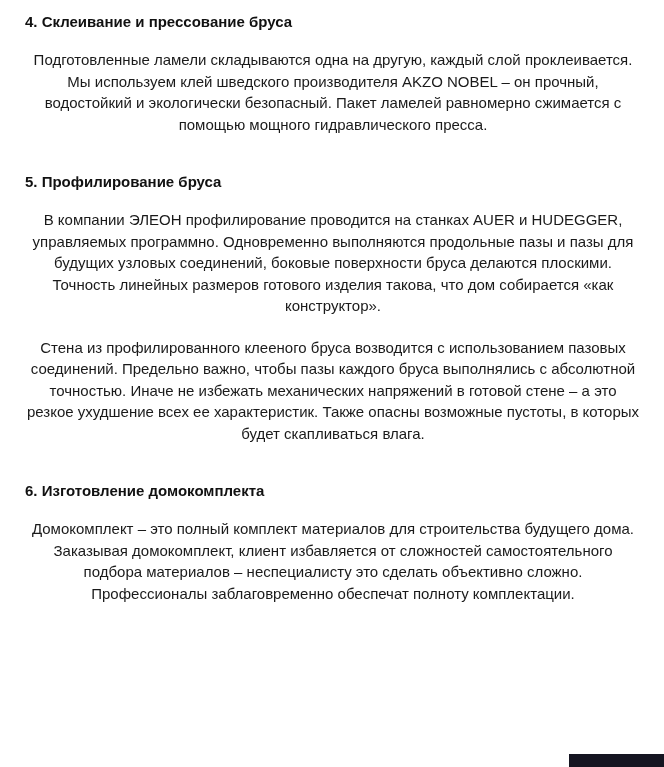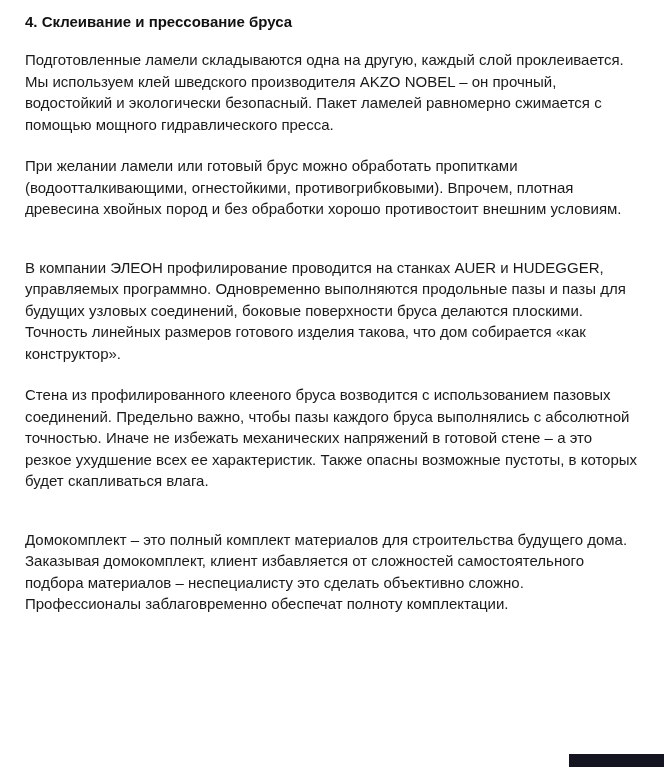--- a/index.html
+++ b/index.html
@@ -22,47 +22,48 @@
     font-size: 15px;
     font-weight: bold;
     margin: 0 0 17px 0;
     line-height: 20px;
     color: #111111;
   }
   .para {
     font-size: 15px;
     line-height: 21.5px;
     margin: 0 0 20px 0;
-    text-align: left;
+    text-align: center;
   }
   .corner-widget {
     position: absolute;
     right: 0;
     bottom: 0;
     width: 95px;
     height: 13px;
     background: #151521;
   }
 </style>
 </head>
 <body>
 
 <main class="page">
 
   <section class="doc-section">
     <h2 class="heading">4. Склеивание и прессование бруса</h2>
     <p class="para">Подготовленные ламели складываются одна на другую, каждый слой проклеивается. Мы используем клей шведского производителя AKZO NOBEL – он прочный, водостойкий и экологически безопасный. Пакет ламелей равномерно сжимается с помощью мощного гидравлического пресса.</p>
-    <p class="para">При желании ламели или готовый брус можно обработать пропитками (водоотталкивающими, огнестойкими, противогрибковыми). Впрочем, плотная древесина хвойных пород и без обработки хорошо противостоит внешним условиям.</p>
   </section>
 
   <section class="doc-section">
+    <h2 class="heading">5. Профилирование бруса</h2>
     <p class="para">В компании ЭЛЕОН профилирование проводится на станках AUER и HUDEGGER, управляемых программно. Одновременно выполняются продольные пазы и пазы для будущих узловых соединений, боковые поверхности бруса делаются плоскими. Точность линейных размеров готового изделия такова, что дом собирается «как конструктор».</p>
     <p class="para">Стена из профилированного клееного бруса возводится с использованием пазовых соединений. Предельно важно, чтобы пазы каждого бруса выполнялись с абсолютной точностью. Иначе не избежать механических напряжений в готовой стене – а это резкое ухудшение всех ее характеристик. Также опасны возможные пустоты, в которых будет скапливаться влага.</p>
   </section>
 
   <section class="doc-section">
+    <h2 class="heading">6. Изготовление домокомплекта</h2>
     <p class="para">Домокомплект – это полный комплект материалов для строительства будущего дома. Заказывая домокомплект, клиент избавляется от сложностей самостоятельного подбора материалов – неспециалисту это сделать объективно сложно. Профессионалы заблаговременно обеспечат полноту комплектации.</p>
 
   </section>
 
 </main>
 
 <div class="corner-widget"></div>
 
 </body></html>

